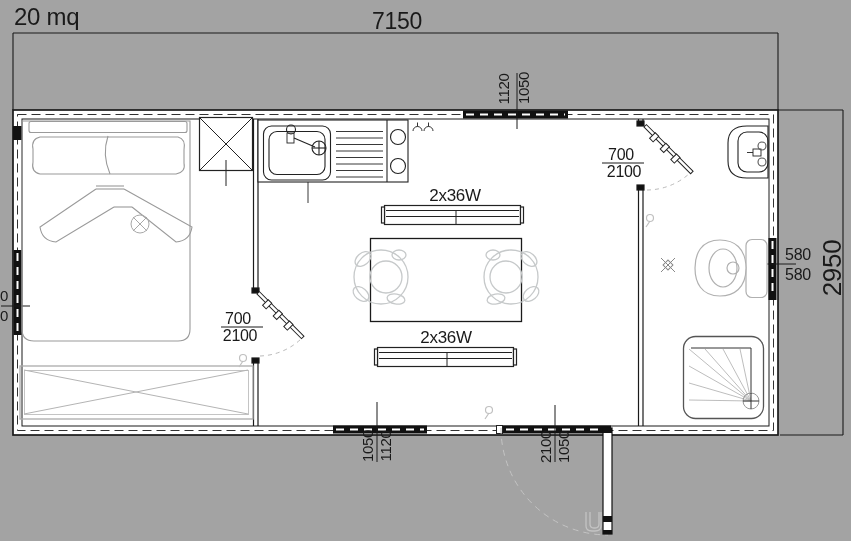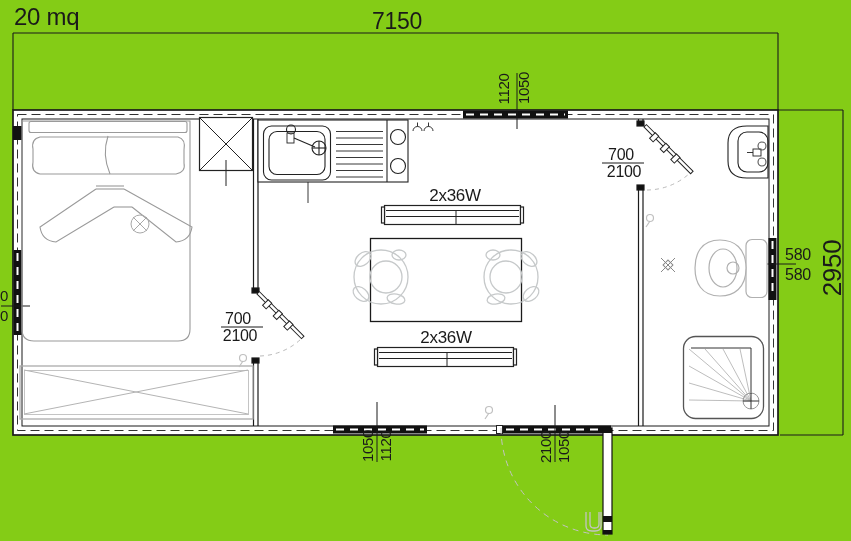--- a/index.html
+++ b/index.html
@@ -1,19 +1,19 @@
 <!DOCTYPE html>
 <html><head>
 <meta charset="utf-8">
 <style>
   html,body{margin:0;padding:0;background:#fff;}
   .plan-wrap{
     position:relative;
     width:851px;height:541px;
-    background:#84cc16;
+    background:#a3a3a3;
     font-family:"Liberation Sans", sans-serif;
     overflow:hidden;
   }
   svg text{
     fill:#1a1a1a;
     font-family:"Liberation Sans", sans-serif;
     letter-spacing:-0.3px;
   }
   .dim-sm{font-size:15px;}
   .dim-md{font-size:16px;}

